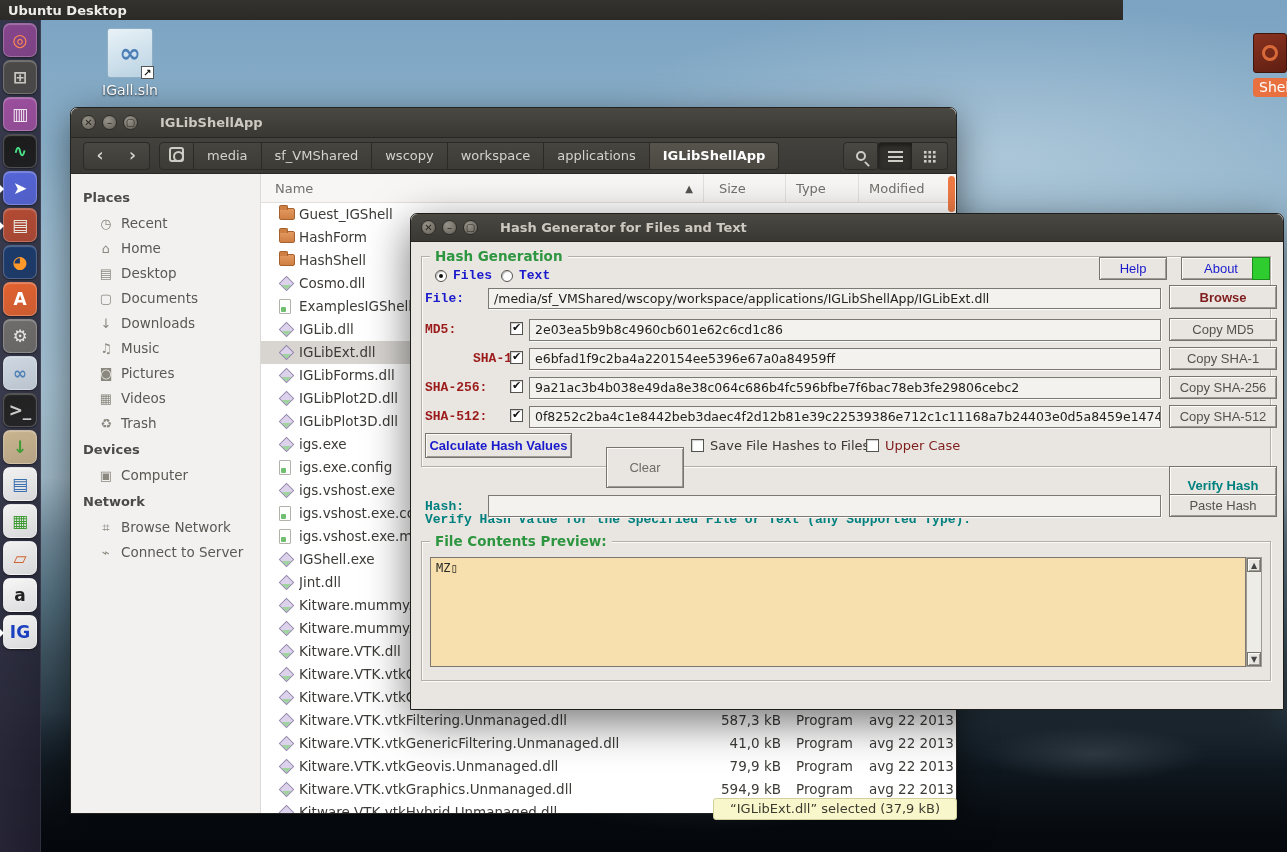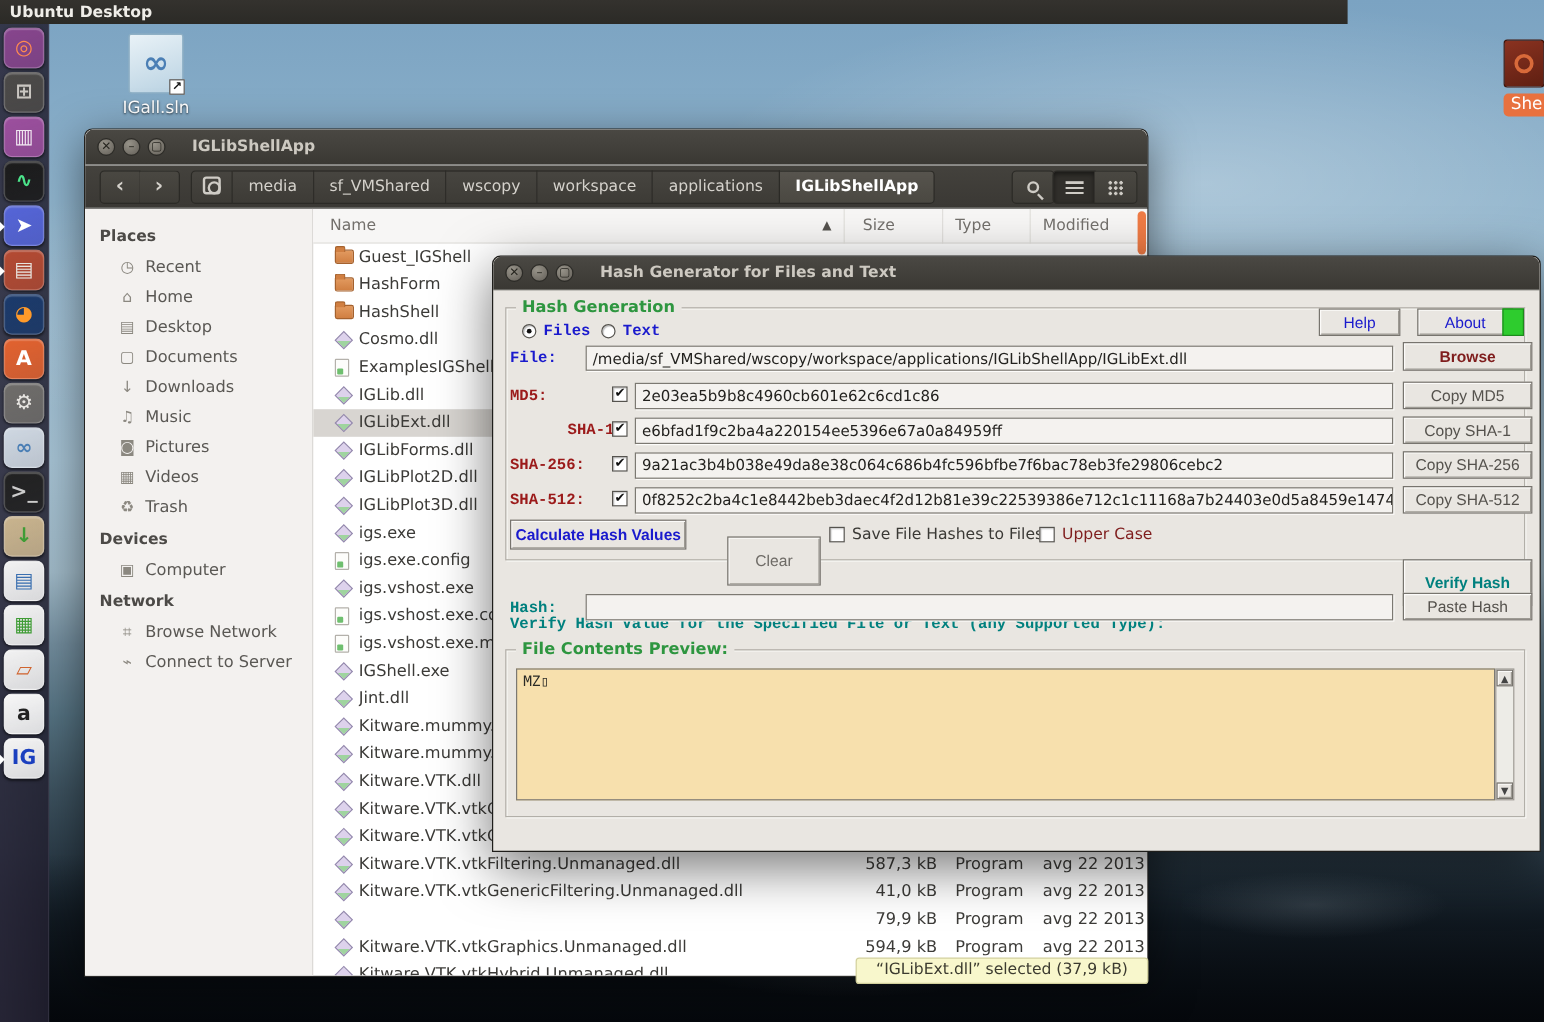--- a/index.html
+++ b/index.html
@@ -485,20 +485,21 @@
           </div>
           <div class="frow">
             <span class="ficon library"></span>
             <span class="fcell-name">Kitware.VTK.vtkGenericFiltering.Unmanaged.dll</span>
             <span class="fcell-size">41,0 kB</span>
             <span class="fcell-type">Program</span>
             <span class="fcell-mod">avg 22 2013</span>
           </div>
           <div class="frow">
             <span class="ficon library"></span>
+            <span class="fcell-name">Kitware.VTK.vtkGeovis.Unmanaged.dll</span>
             <span class="fcell-size">79,9 kB</span>
             <span class="fcell-type">Program</span>
             <span class="fcell-mod">avg 22 2013</span>
           </div>
           <div class="frow">
             <span class="ficon library"></span>
             <span class="fcell-name">Kitware.VTK.vtkGraphics.Unmanaged.dll</span>
             <span class="fcell-size">594,9 kB</span>
             <span class="fcell-type">Program</span>
             <span class="fcell-mod">avg 22 2013</span>

